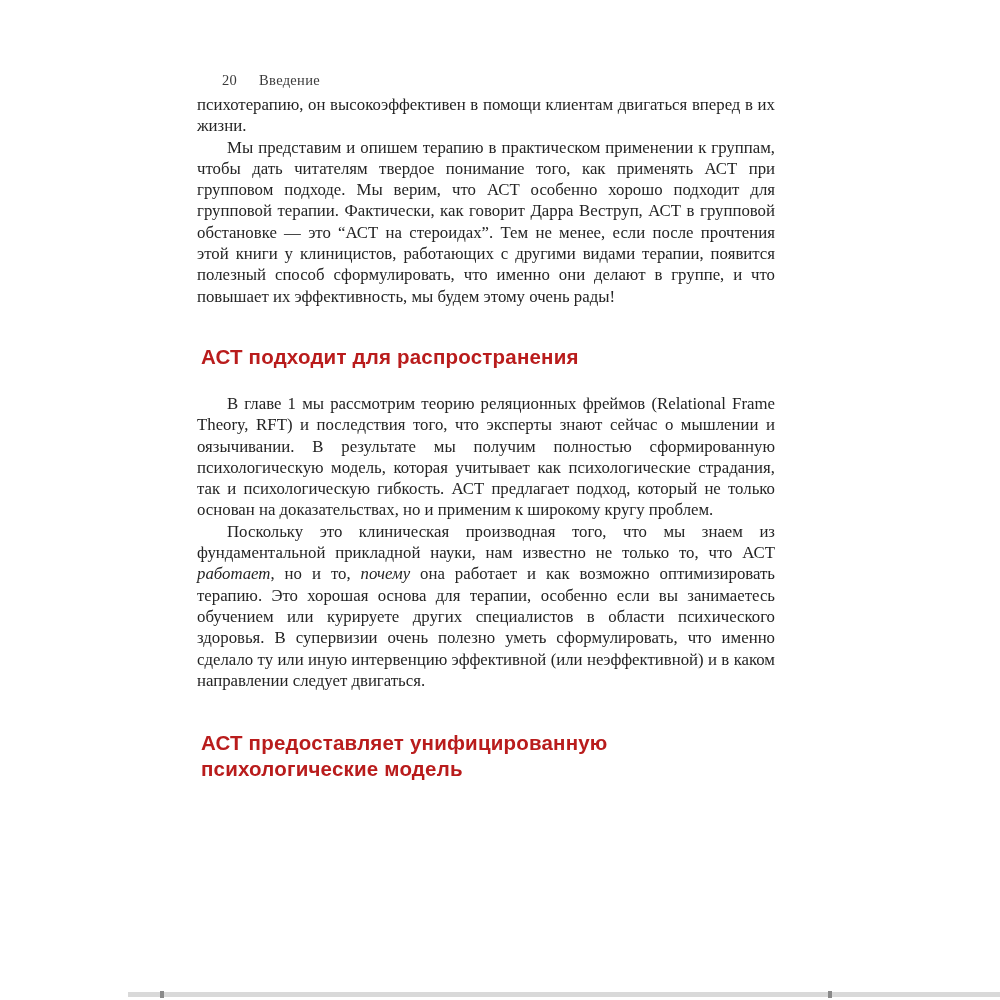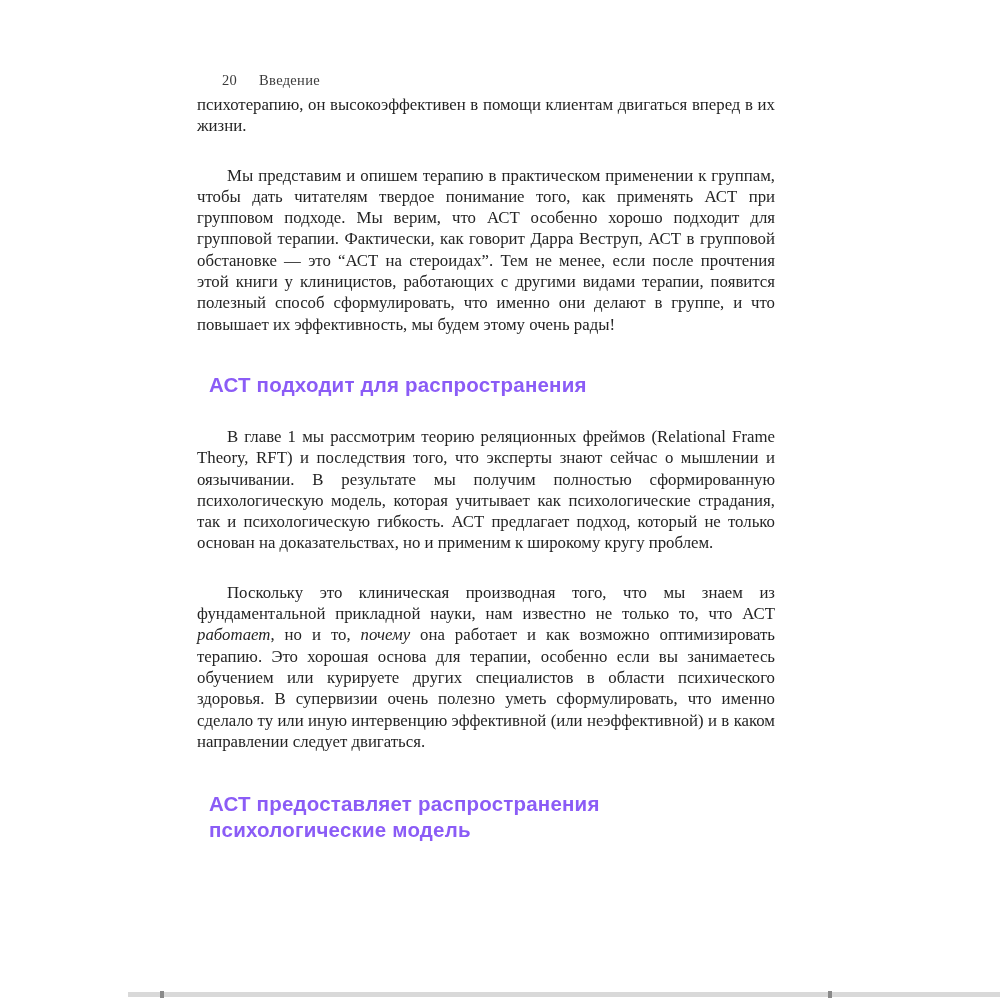--- a/index.html
+++ b/index.html
@@ -37,31 +37,30 @@
     font-size: 16.8px;
     line-height: 21.3px;
     color: #242424;
   }
   .text-column p {
     margin: 0;
     padding: 0;
   }
   .text-column p.indent {
     text-indent: 30px;
-    margin-top: 28px;
   }
   .section-heading {
     font-family: "Liberation Sans", sans-serif;
     font-weight: bold;
     font-size: 20.5px;
     line-height: 26px;
-    color: #8b5cf6;
+    color: #b91c1c;
     text-align: left;
     letter-spacing: 0.2px;
-    margin: 12px;
+    margin: 4px;
   }
   .section-heading.h1 {
     margin-top: 37px;
     margin-bottom: 23px;
   }
   .section-heading.h2 {
     margin-top: 39px;
     margin-bottom: 23px;
   }
   em {
@@ -99,21 +98,21 @@
     <p>психотерапию, он высокоэффективен в помощи клиентам двигаться вперед в их жизни.</p>
 
     <p class="indent">Мы представим и опишем терапию в практическом применении к группам, чтобы дать читателям твердое понимание того, как применять АСТ при групповом подходе. Мы верим, что АСТ особенно хорошо подходит для групповой терапии. Фактически, как говорит Дарра Веструп, АСТ в групповой обстановке — это “АСТ на стероидах”. Тем не менее, если после прочтения этой книги у клиницистов, работающих с другими видами терапии, появится полезный способ сформулировать, что именно они делают в группе, и что повышает их эффективность, мы будем этому очень рады!</p>
 
     <h2 class="section-heading h1">АСТ подходит для распространения</h2>
 
     <p class="indent">В главе 1 мы рассмотрим теорию реляционных фреймов (Relational Frame Theory, RFT) и последствия того, что эксперты знают сейчас о мышлении и оязычивании. В результате мы получим полностью сформированную психологическую модель, которая учитывает как психологические страдания, так и психологическую гибкость. АСТ предлагает подход, который не только основан на доказательствах, но и применим к широкому кругу проблем.</p>
 
     <p class="indent"><span>Поскольку это клиническая производная того, что мы знаем из фундаментальной прикладной науки, нам известно не только то, что АСТ </span><em>работает</em><span>, но и то, </span><em>почему</em><span> она работает и как возможно оптимизировать терапию. Это хорошая основа для терапии, особенно если вы занимаетесь обучением или курируете других специалистов в области психического здоровья. В супервизии очень полезно уметь сформулировать, что именно сделало ту или иную интервенцию эффективной (или неэффективной) и в каком направлении следует двигаться.</span></p>
 
-    <h2 class="section-heading h2"><span>АСТ предоставляет распространения</span><br><span>психологические модель</span></h2>
+    <h2 class="section-heading h2"><span>АСТ предоставляет унифицированную</span><br><span>психологические модель</span></h2>
 
 
   </div>
 
   <div class="scan-edge">
     <span class="tick t1"></span>
     <span class="tick t2"></span>
   </div>
 
 </div>

